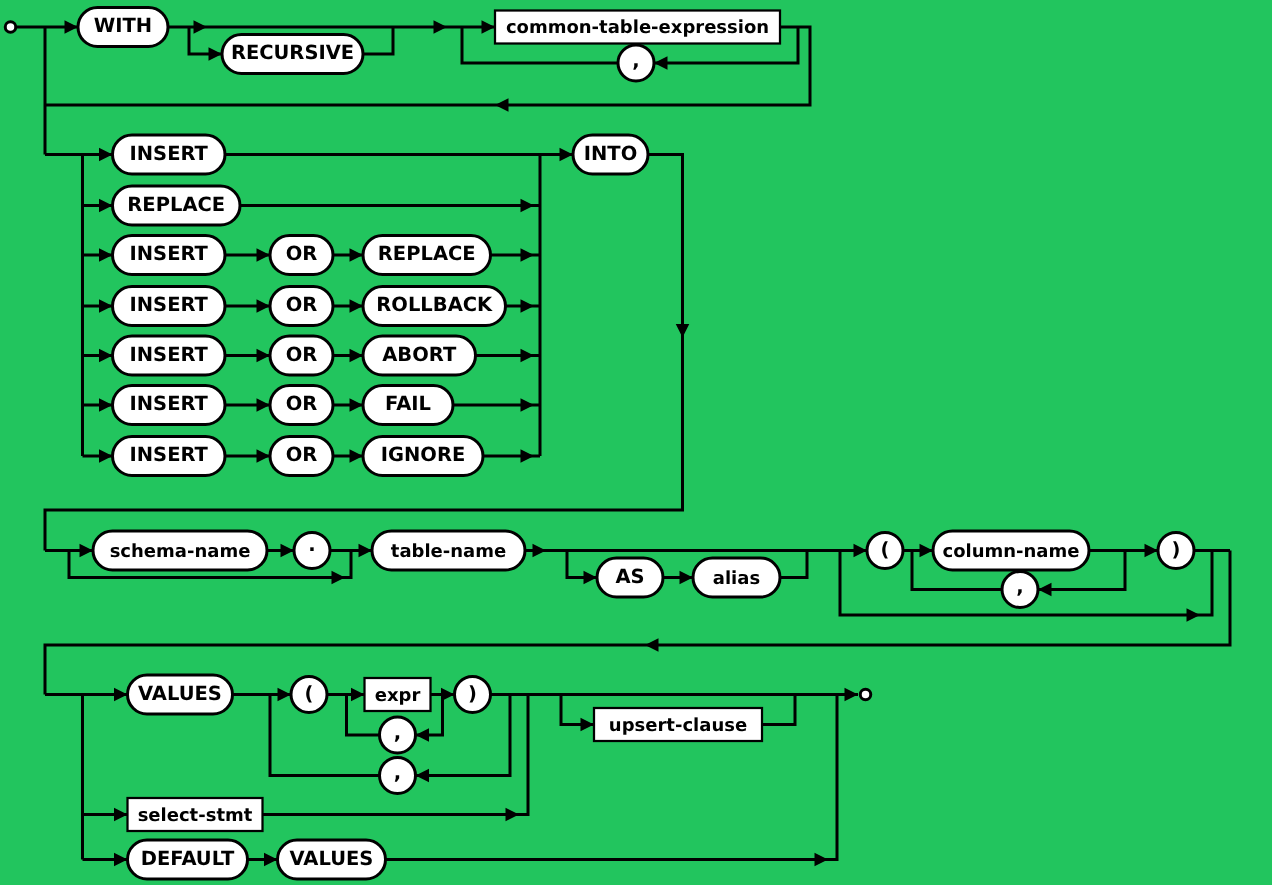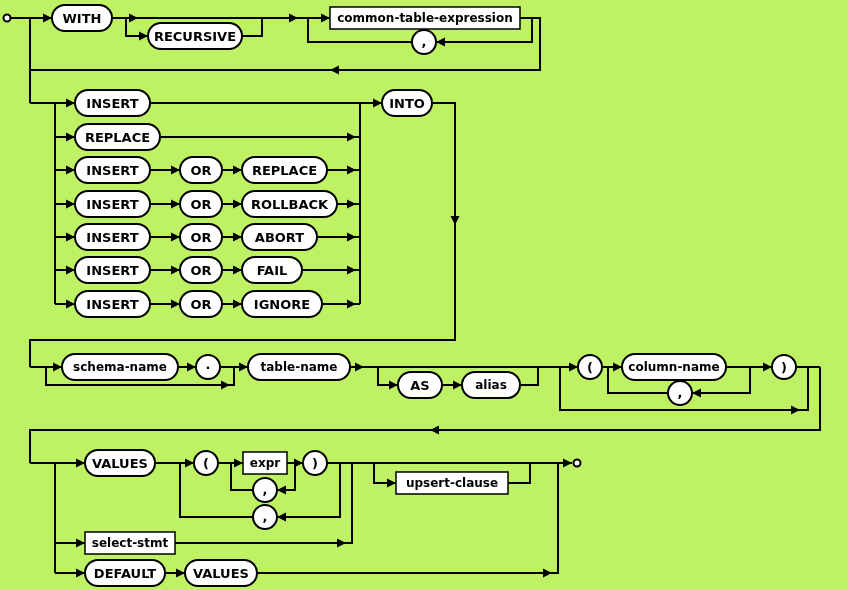--- a/index.html
+++ b/index.html
@@ -1,16 +1,16 @@
 <!DOCTYPE html>
 <html><head>
 <meta charset="utf-8">
 <style>
   html,body { margin:0; padding:0; background:#ffffff; }
-  #canvas { width:848px; height:590px; background:#bef264; position:relative; }
+  #canvas { width:848px; height:590px; background:#22c55e; position:relative; }
   svg { display:block; }
   .line { stroke:#000000; stroke-width:2; fill:none; }
   .pill { fill:#ffffff; stroke:#000000; stroke-width:2; }
   .box  { fill:#ffffff; stroke:#000000; stroke-width:1.5; }
   .circ { fill:#ffffff; stroke:#000000; stroke-width:2; }
   .term { fill:#ffffff; stroke:#000000; stroke-width:2; }
   .arrows { fill:#000000; stroke:none; }
   text { font-family:"DejaVu Sans","Liberation Sans",sans-serif; font-weight:bold;
          text-anchor:middle; dominant-baseline:central; fill:#000000; }
   .kw { font-size:13px; }

